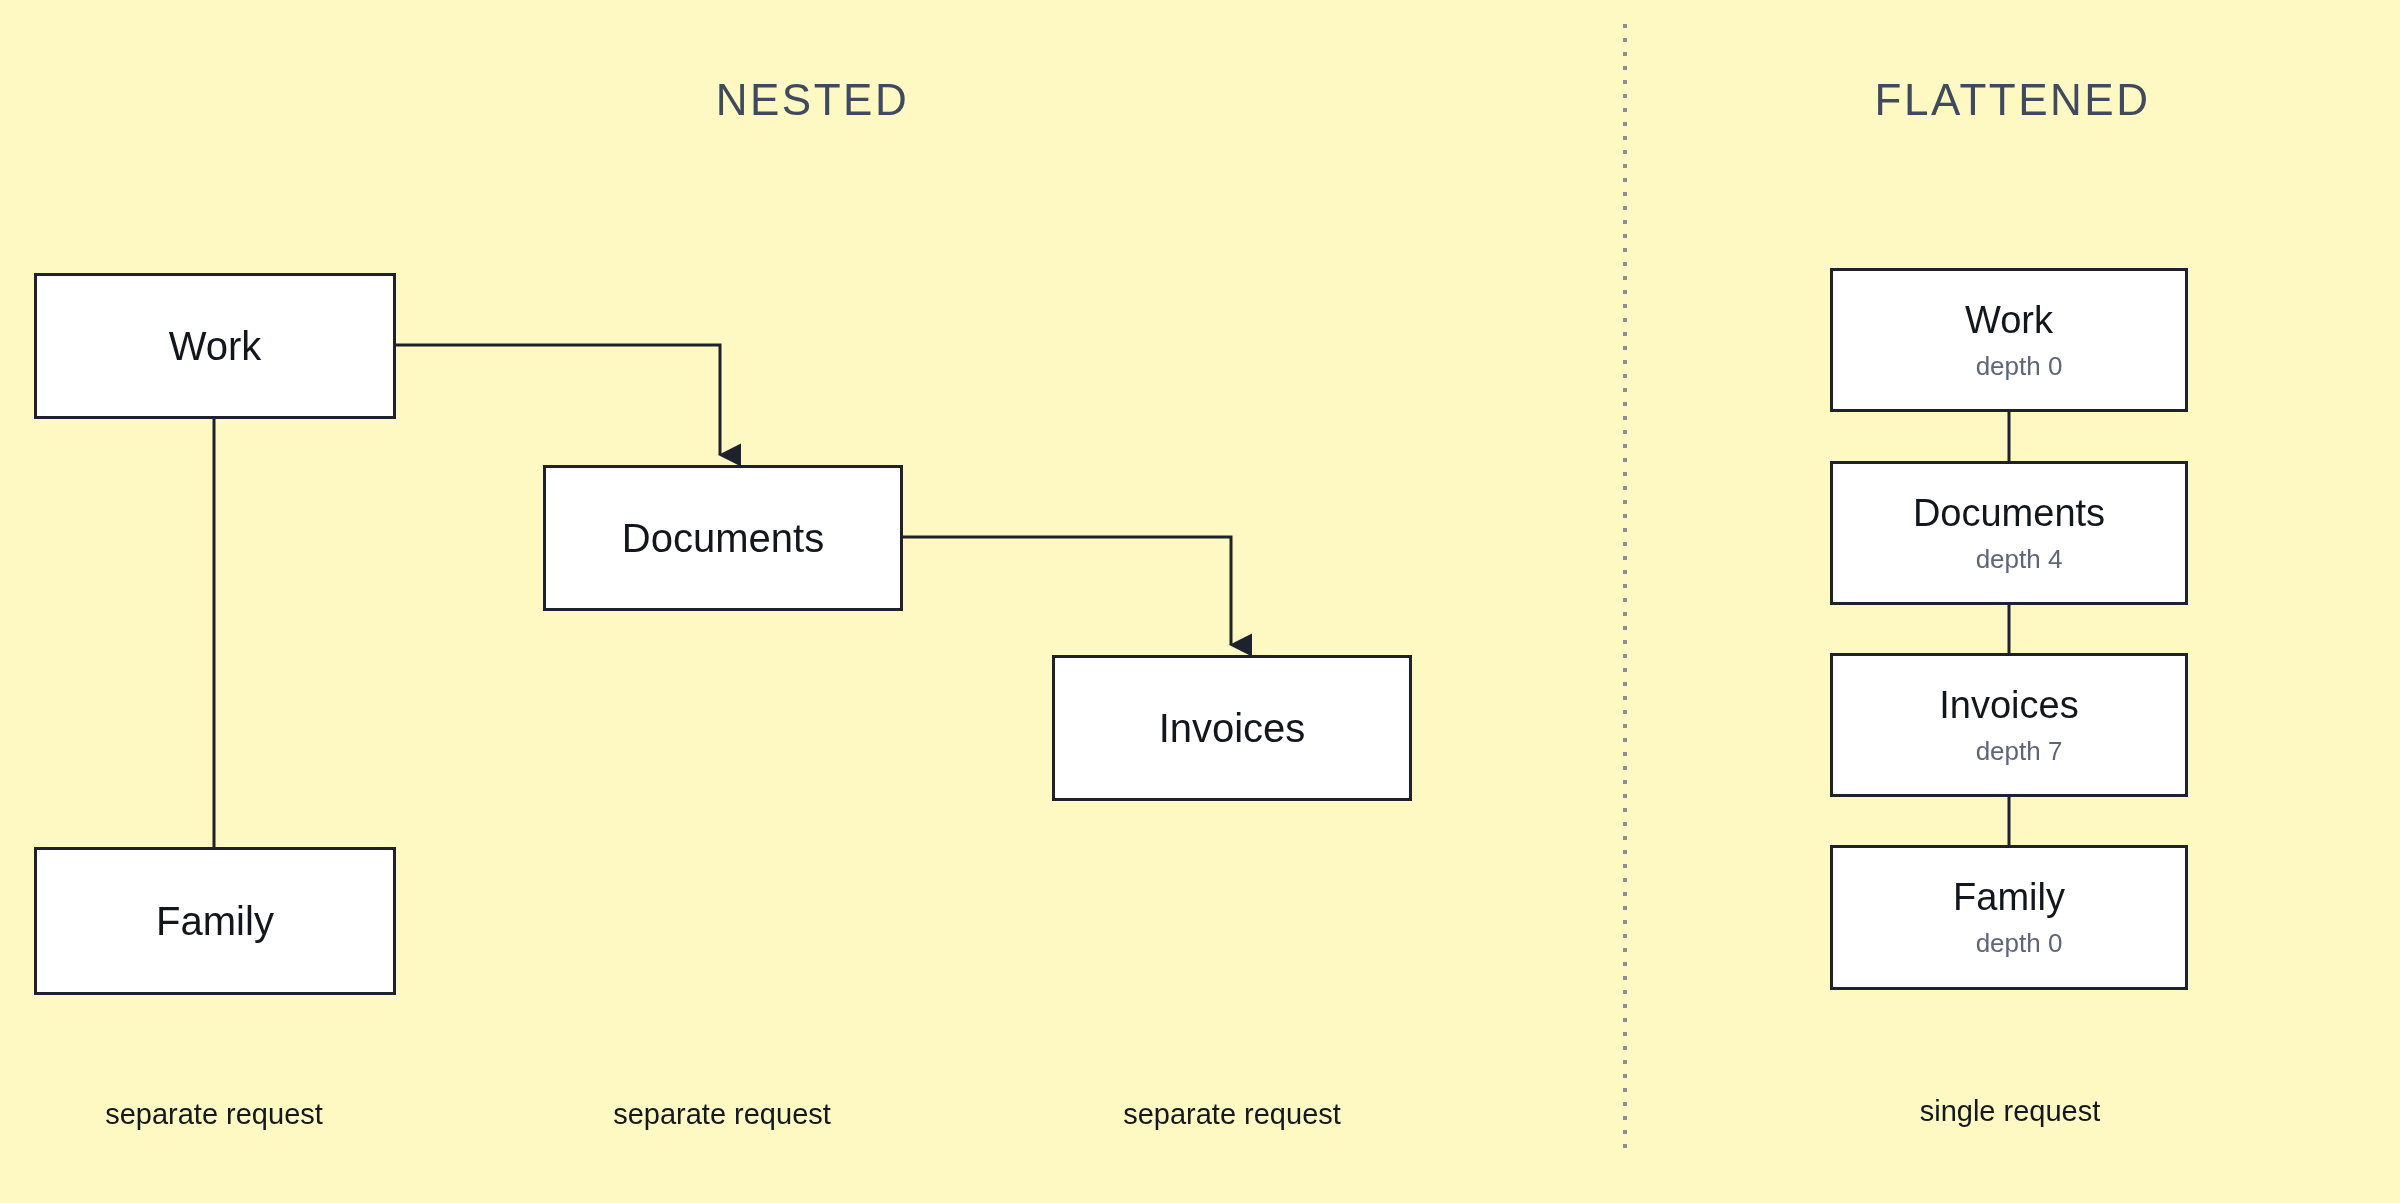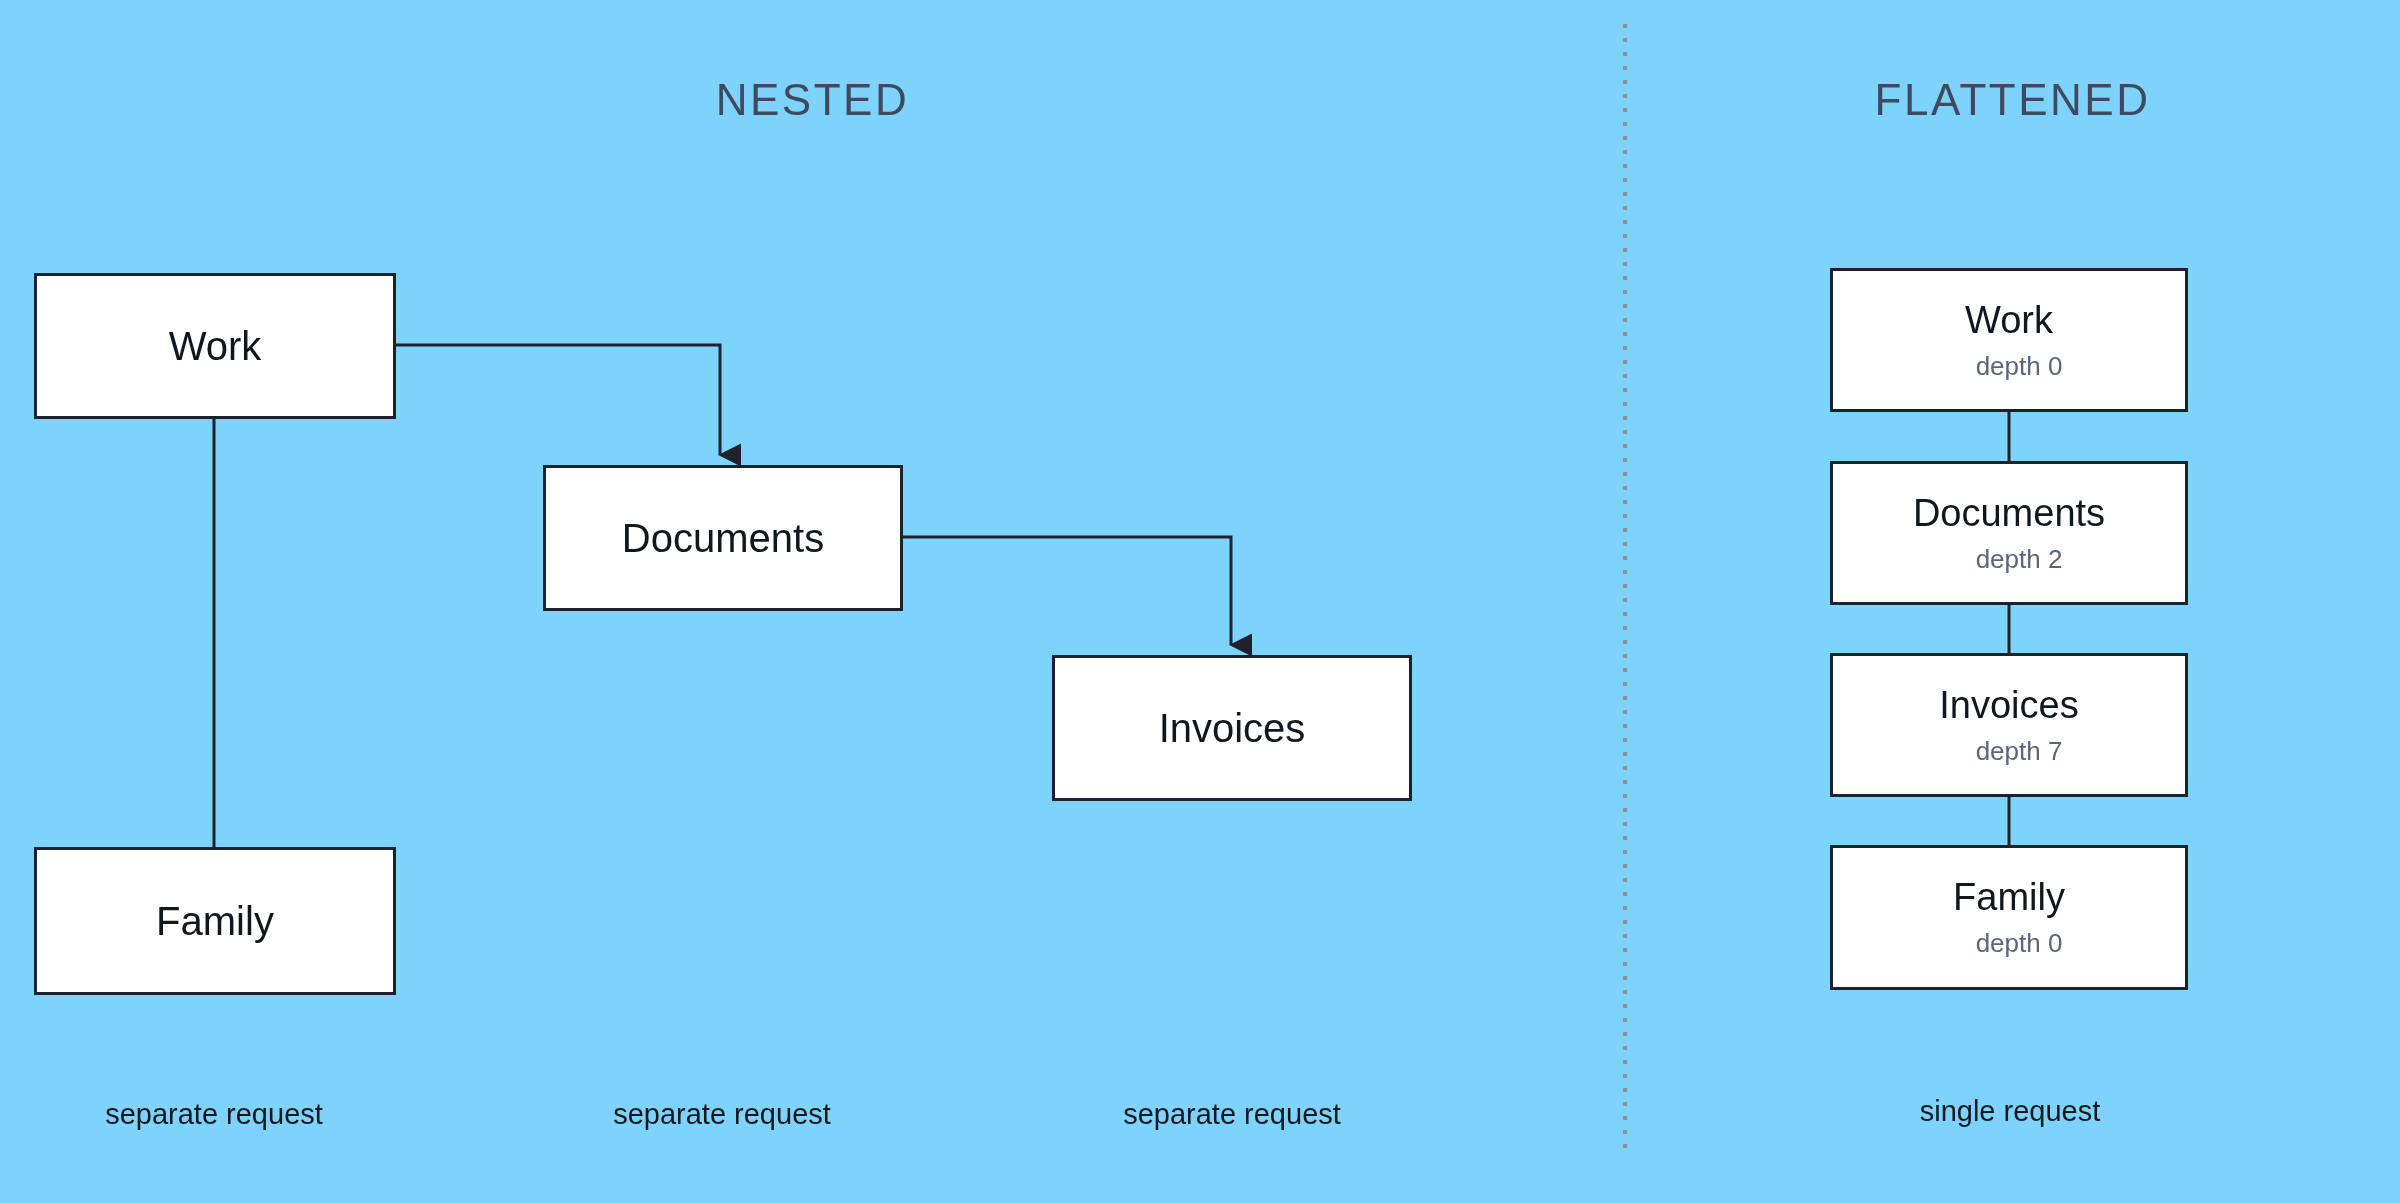--- a/index.html
+++ b/index.html
@@ -12,21 +12,21 @@
     height: 1203px;
     font-family: "Liberation Sans", "DejaVu Sans", sans-serif;
     overflow: hidden;
     position: relative;
   }
 
   #canvas {
     position: relative;
     width: 2400px;
     height: 1203px;
-    background: #7dd3fc;
+    background: #fef9c3;
   }
 
   
   .section-title {
     position: absolute;
     color: #3f4a5e;
     font-size: 44px;
     font-weight: 400;
     letter-spacing: 2.5px;
     text-align: center;
@@ -222,21 +222,21 @@
       <path d="M 384,797 L 384,845" fill="none" stroke="#1d222c" stroke-width="3"></path>
     </svg>
 
     <div class="flat-box" id="flat-0">
       <span class="flat-title">Work</span>
       <span class="flat-depth">depth 0</span>
     </div>
 
     <div class="flat-box" id="flat-1">
       <span class="flat-title">Documents</span>
-      <span class="flat-depth">depth 2</span>
+      <span class="flat-depth">depth 4</span>
     </div>
 
     <div class="flat-box" id="flat-2">
       <span class="flat-title">Invoices</span>
       <span class="flat-depth">depth 7</span>
     </div>
 
     <div class="flat-box" id="flat-3">
       <span class="flat-title">Family</span>
       <span class="flat-depth">depth 0</span>

